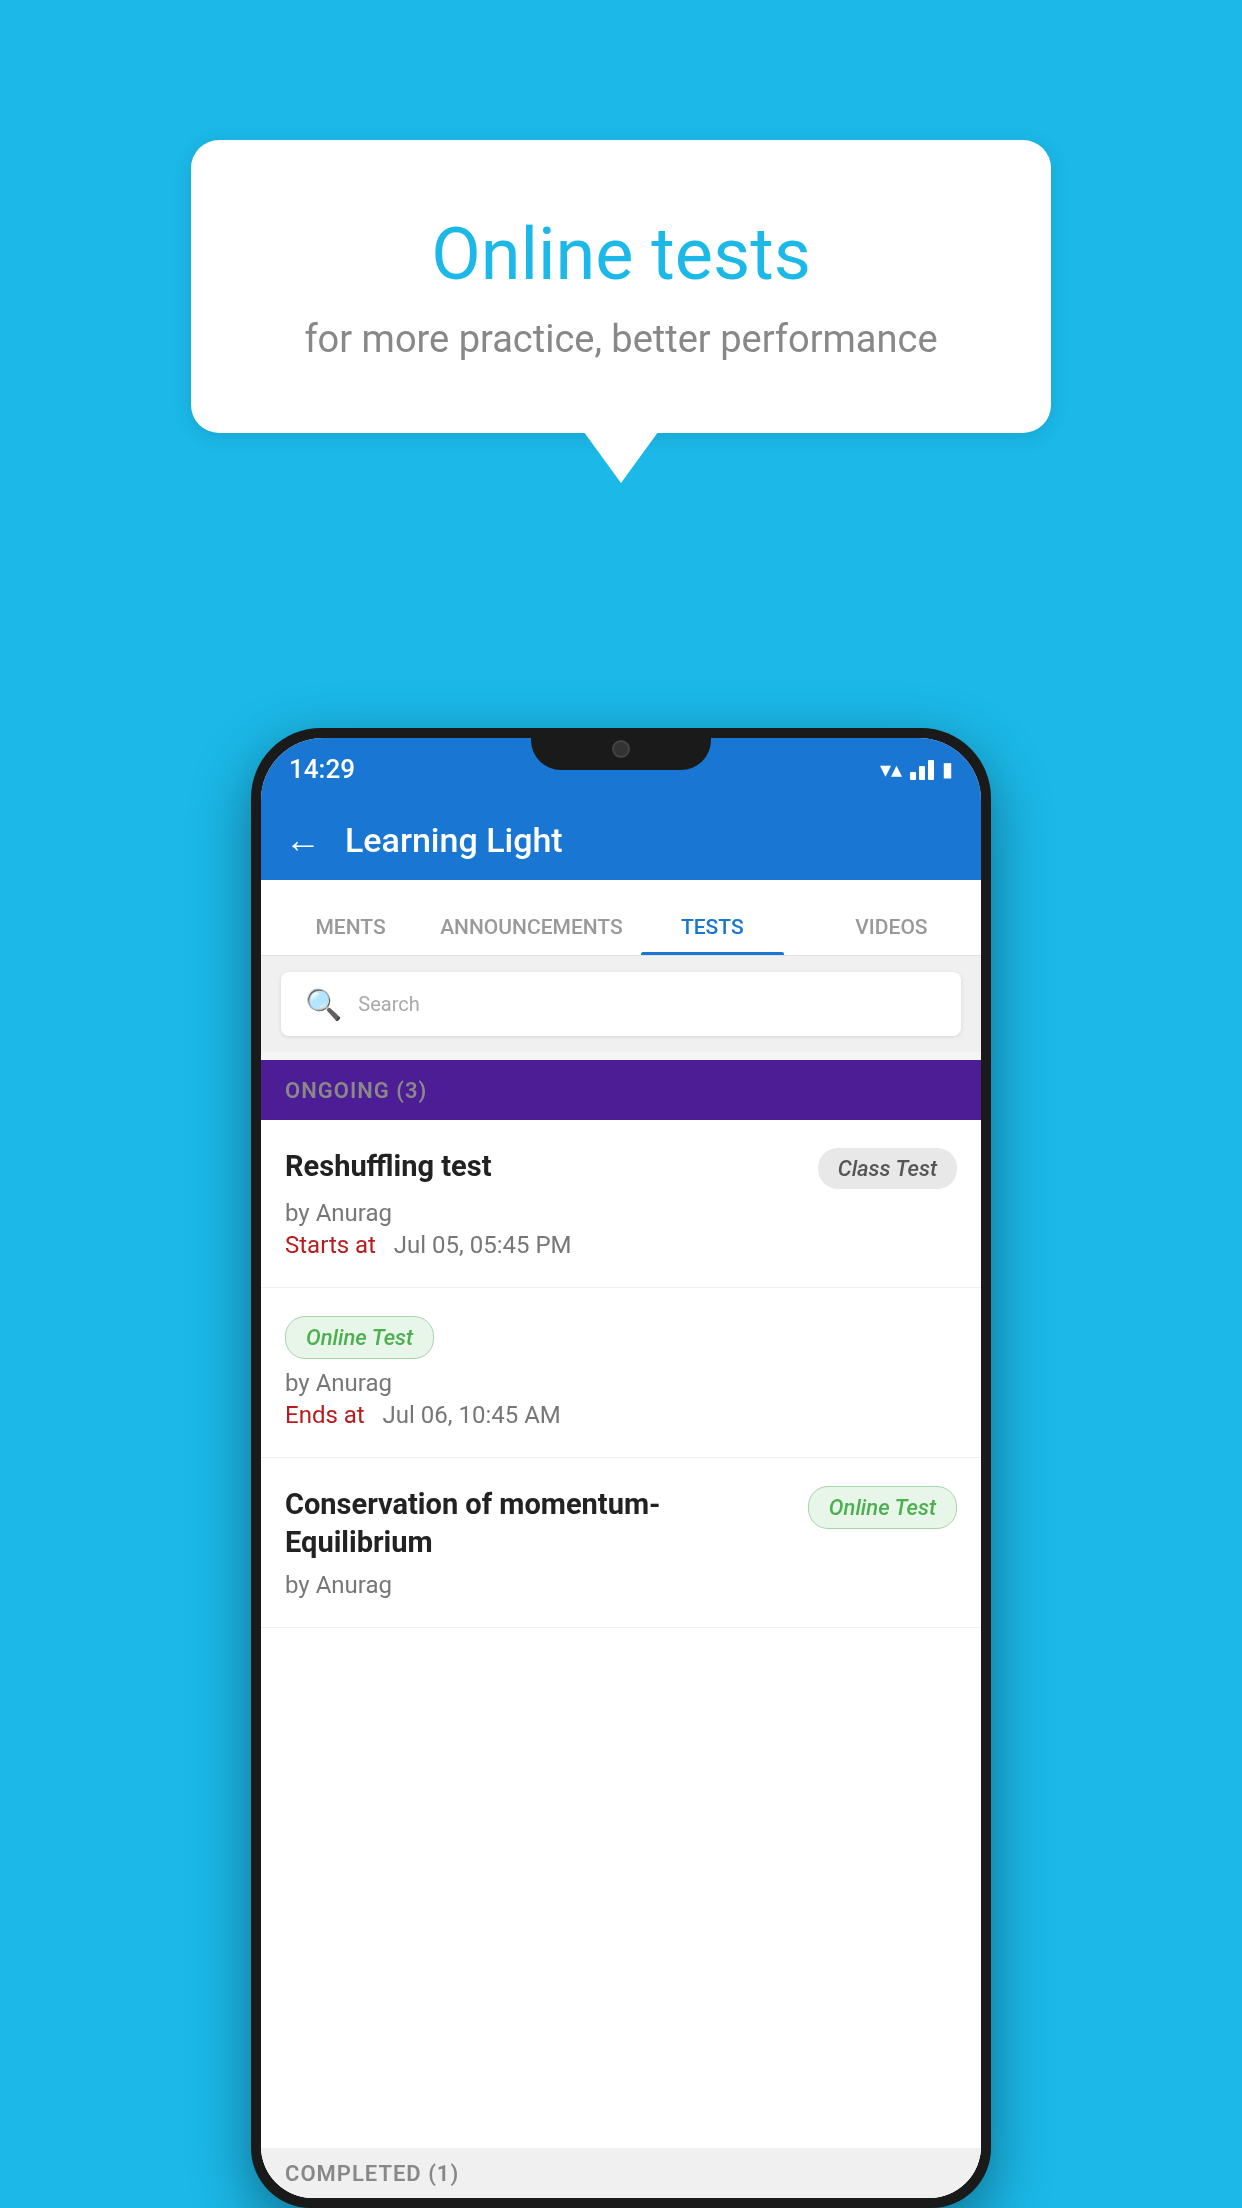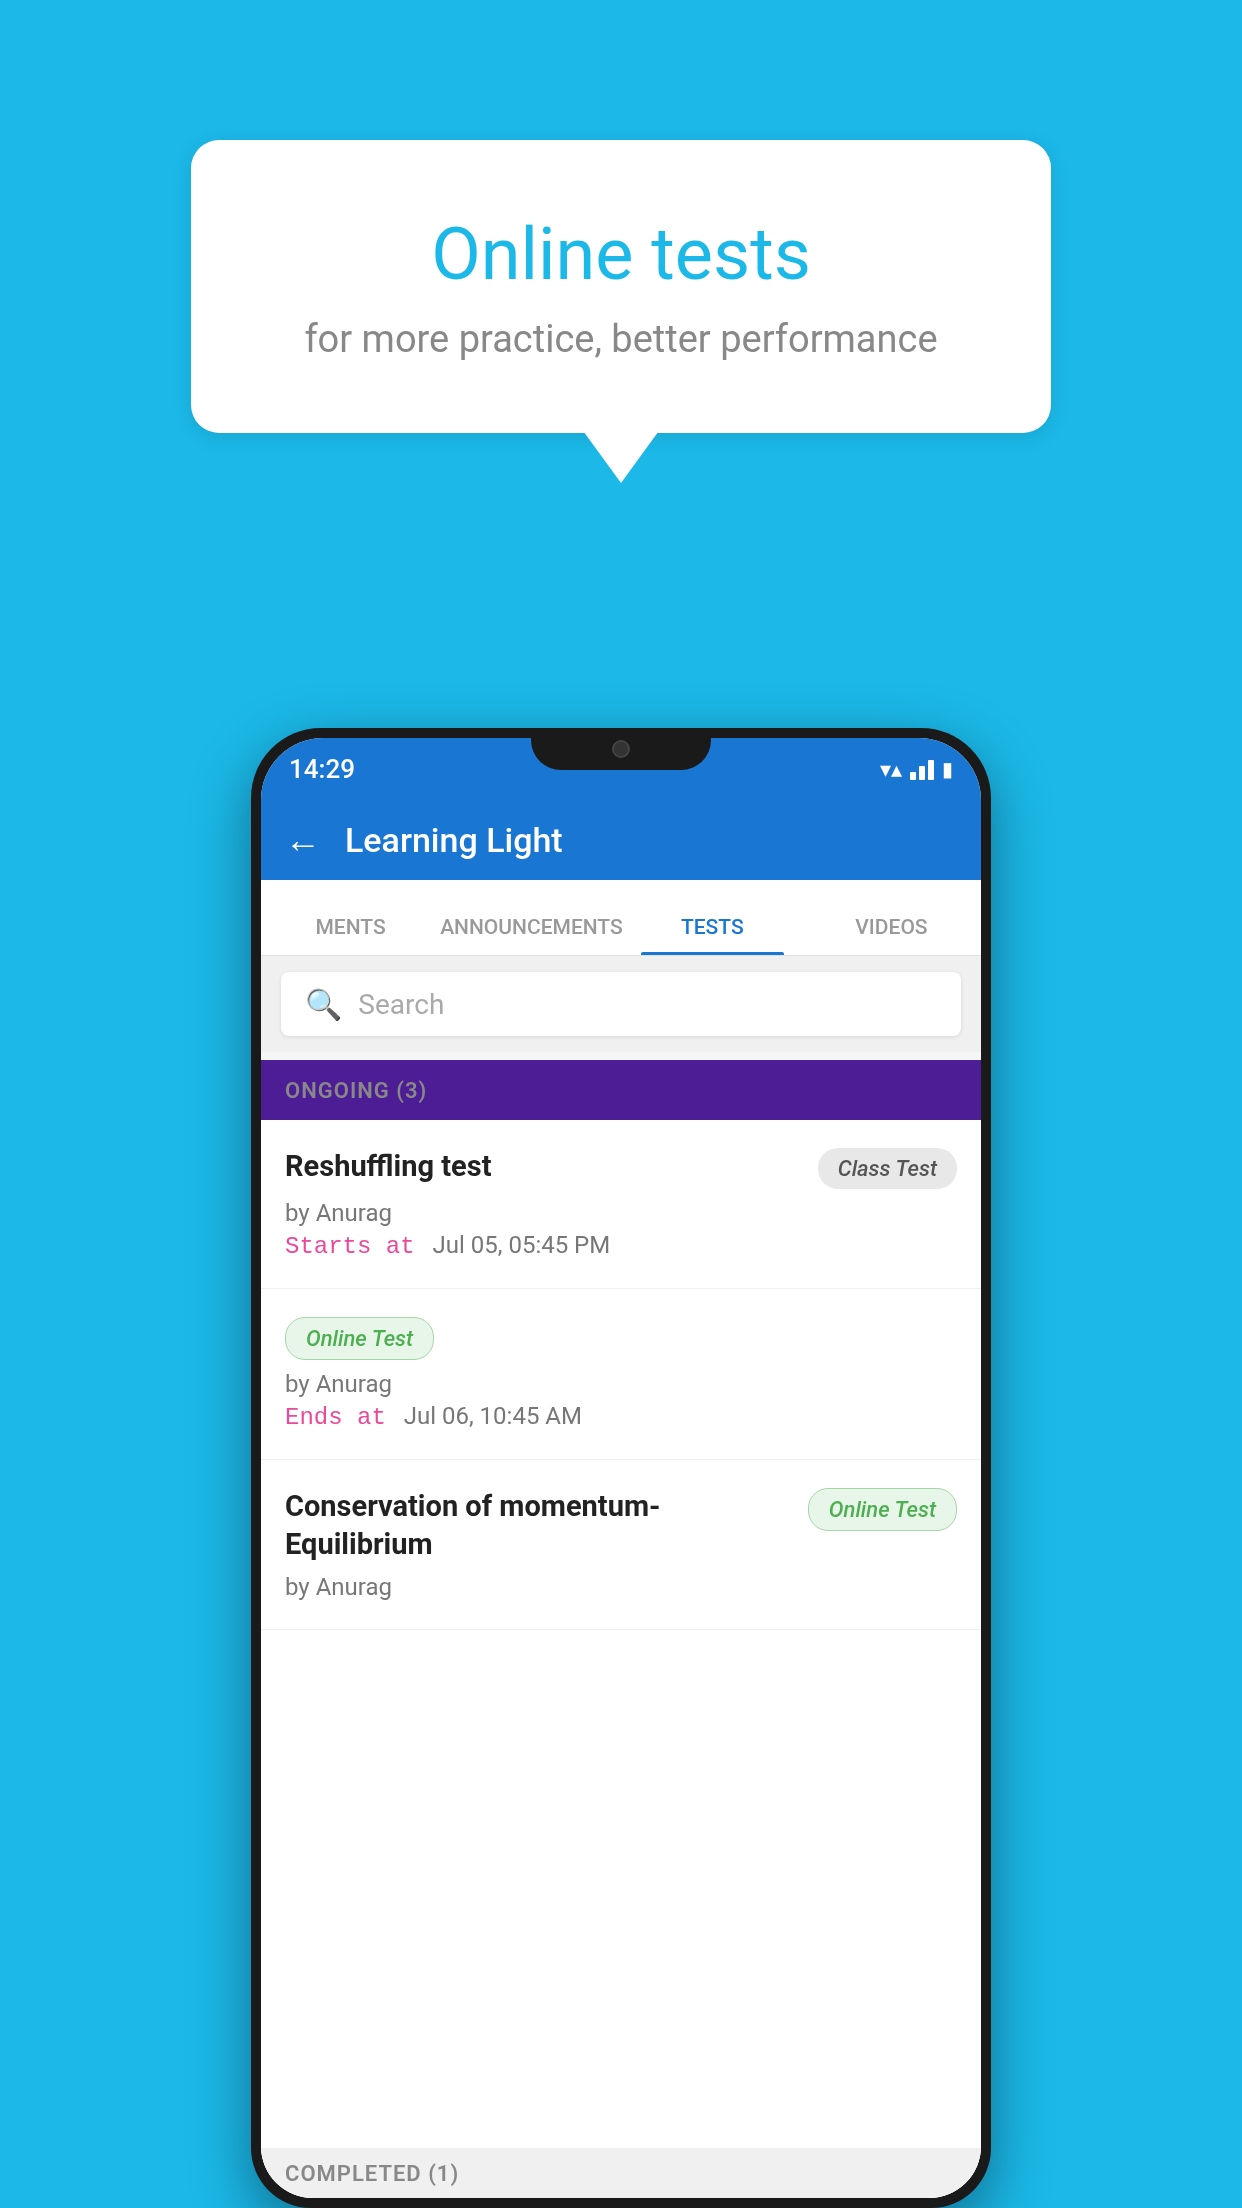--- a/index.html
+++ b/index.html
@@ -249,21 +249,21 @@
       box-shadow: 0 1px 4px rgba(0,0,0,0.1);
     }
 
     .search-icon-svg {
       color: #aaa;
       font-size: 30px;
     }
 
     .search-placeholder-text {
       color: #aaa;
-      font-size: 28px;
+      font-size: 20px;
     }
 
     
     .section-header {
       position: absolute;
       top: 322px;
       left: 0;
       right: 0;
       height: 60px;
       background: #4c1d95;
@@ -340,22 +340,21 @@
       margin-top: 6px;
     }
 
     .test-meta-date {
       color: #777;
       font-size: 24px;
       margin-top: 4px;
     }
 
     .test-date-label {
-      color: #ec4899;
-      font-family: Liberation Mono, monospace;
+      color: #b91c1c;
     }
 
     
     .completed-section {
       position: absolute;
       bottom: 0;
       left: 0;
       right: 0;
       height: 50px;
       background: #f0f0f0;

